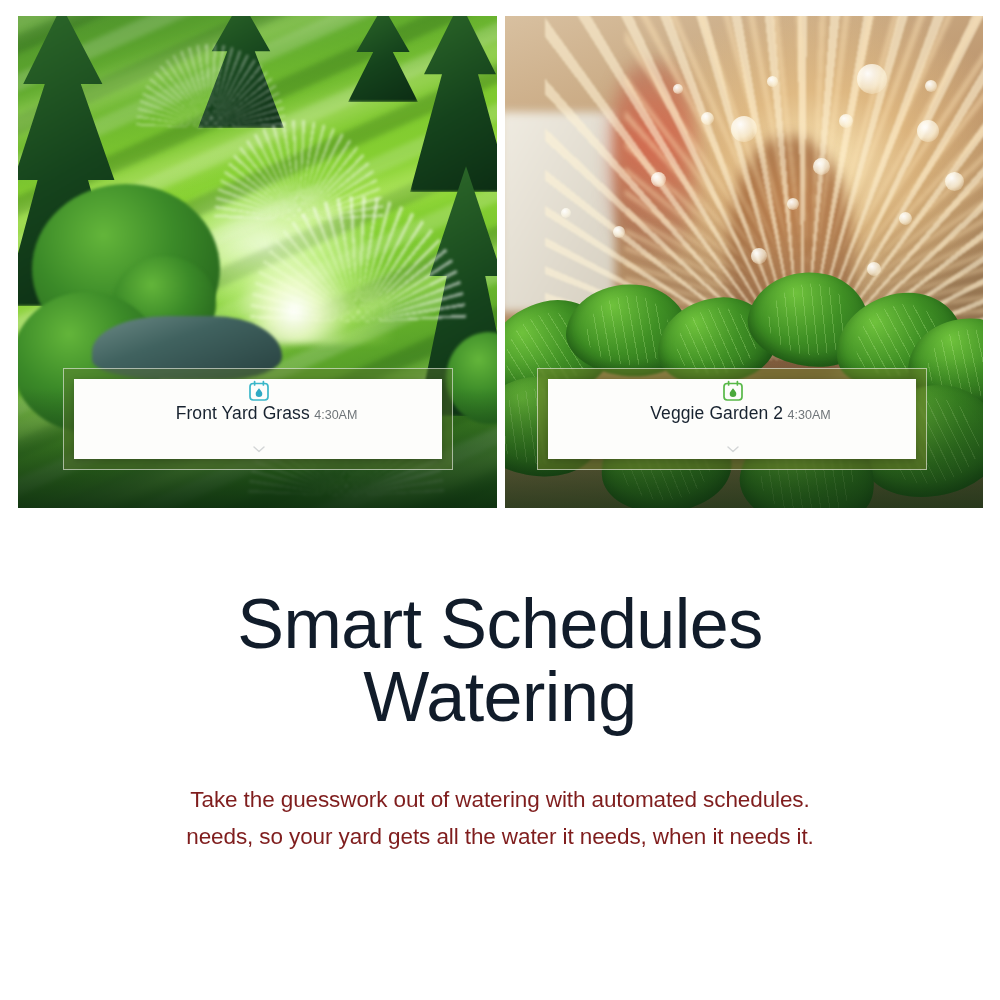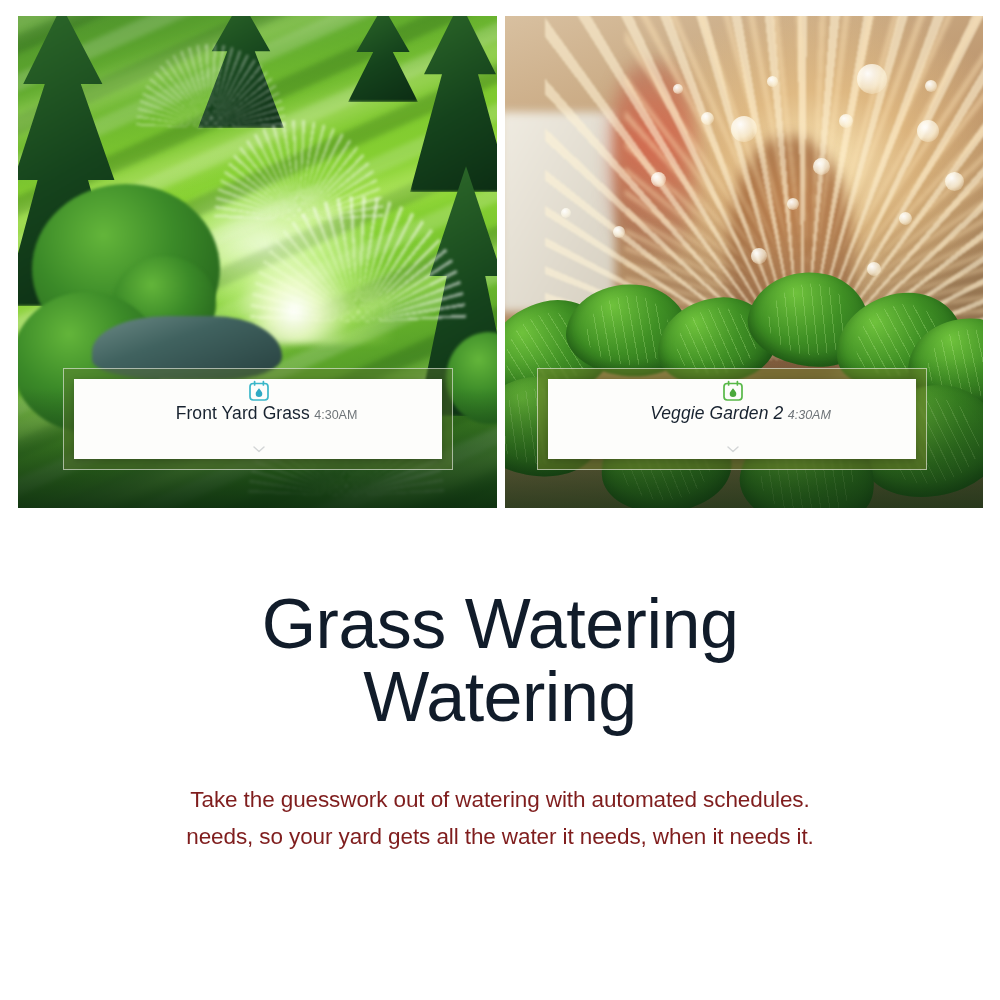--- a/index.html
+++ b/index.html
@@ -15,21 +15,21 @@
   .media-row {
     position:absolute; left:18px; top:16px;
     width:965px; height:492px;
     display:flex; gap:8px;
   }
   .photo {
     position:relative; overflow:hidden; flex:0 0 auto;
     height:492px;
   }
   .photo.left  { width:479px; }
-  .photo.right { width:478px;font-style:italic; }
+  .photo.right { width:478px; }
 
   
   .lawn-base {
     position:absolute; inset:0;
     background:
       radial-gradient(ellipse 230px 150px at 52% 47%, rgba(255,255,255,.95) 0%, rgba(233,255,200,.62) 22%, rgba(150,225,60,.18) 48%, rgba(0,0,0,0) 72%),
       linear-gradient(168deg,#4b8f2c 0%,#63ad2e 14%,#7fc92f 30%,#8ed634 44%,#6dbb2c 60%,#4e9427 76%,#2f6b1e 100%);
   }
   
   .lawn-stripes {
@@ -327,21 +327,21 @@
               <path d="M6 9.5l6 5.6 6-5.6" stroke="#9aa0a4" stroke-width="1.7" stroke-linecap="round" stroke-linejoin="round"></path>
             </svg>
           </span>
         </div>
       </div>
     </div>
 
   </div>
 
   <h1 class="headline">
-    <span>Grass Watering</span>
+    <span>Smart Schedules</span>
     <span class="l2">Watering</span>
   </h1>
 
   <p class="body-copy">
     <span class="bl">Take the guesswork out of watering with automated schedules.</span>
     <span class="bl">needs, so your yard gets all the water it needs, when it needs it.</span>
   </p>
 
 </div>
 

